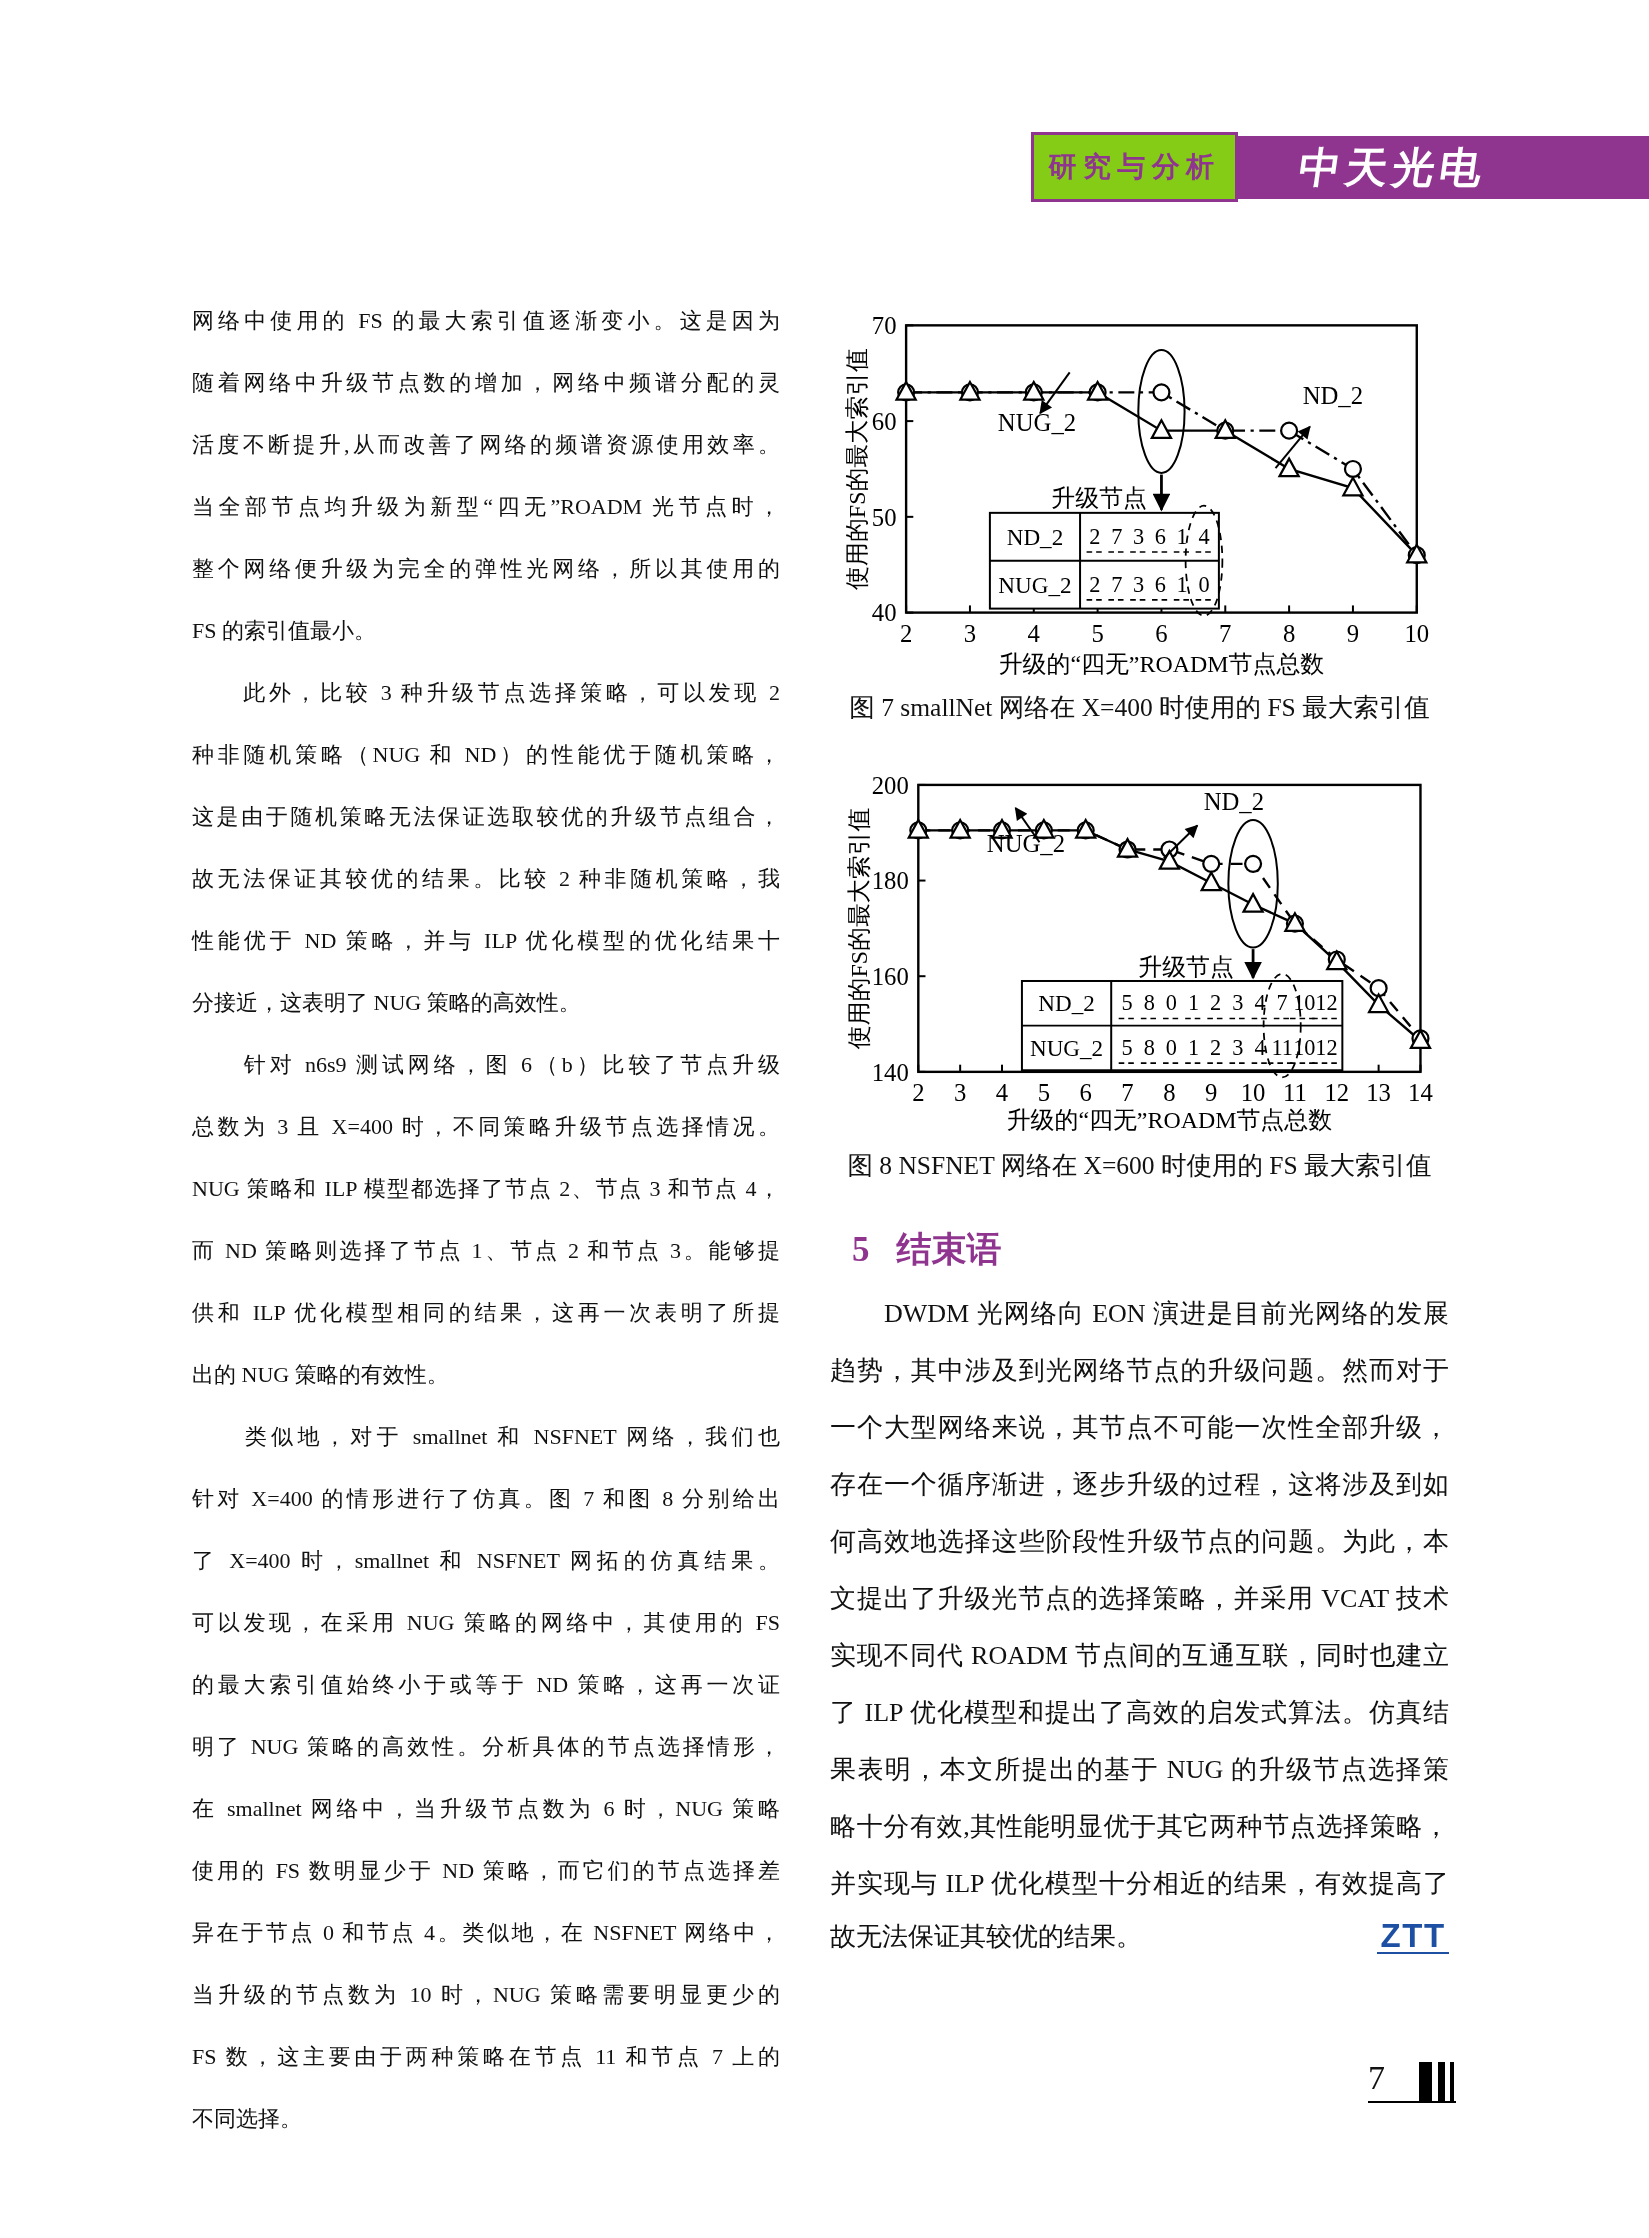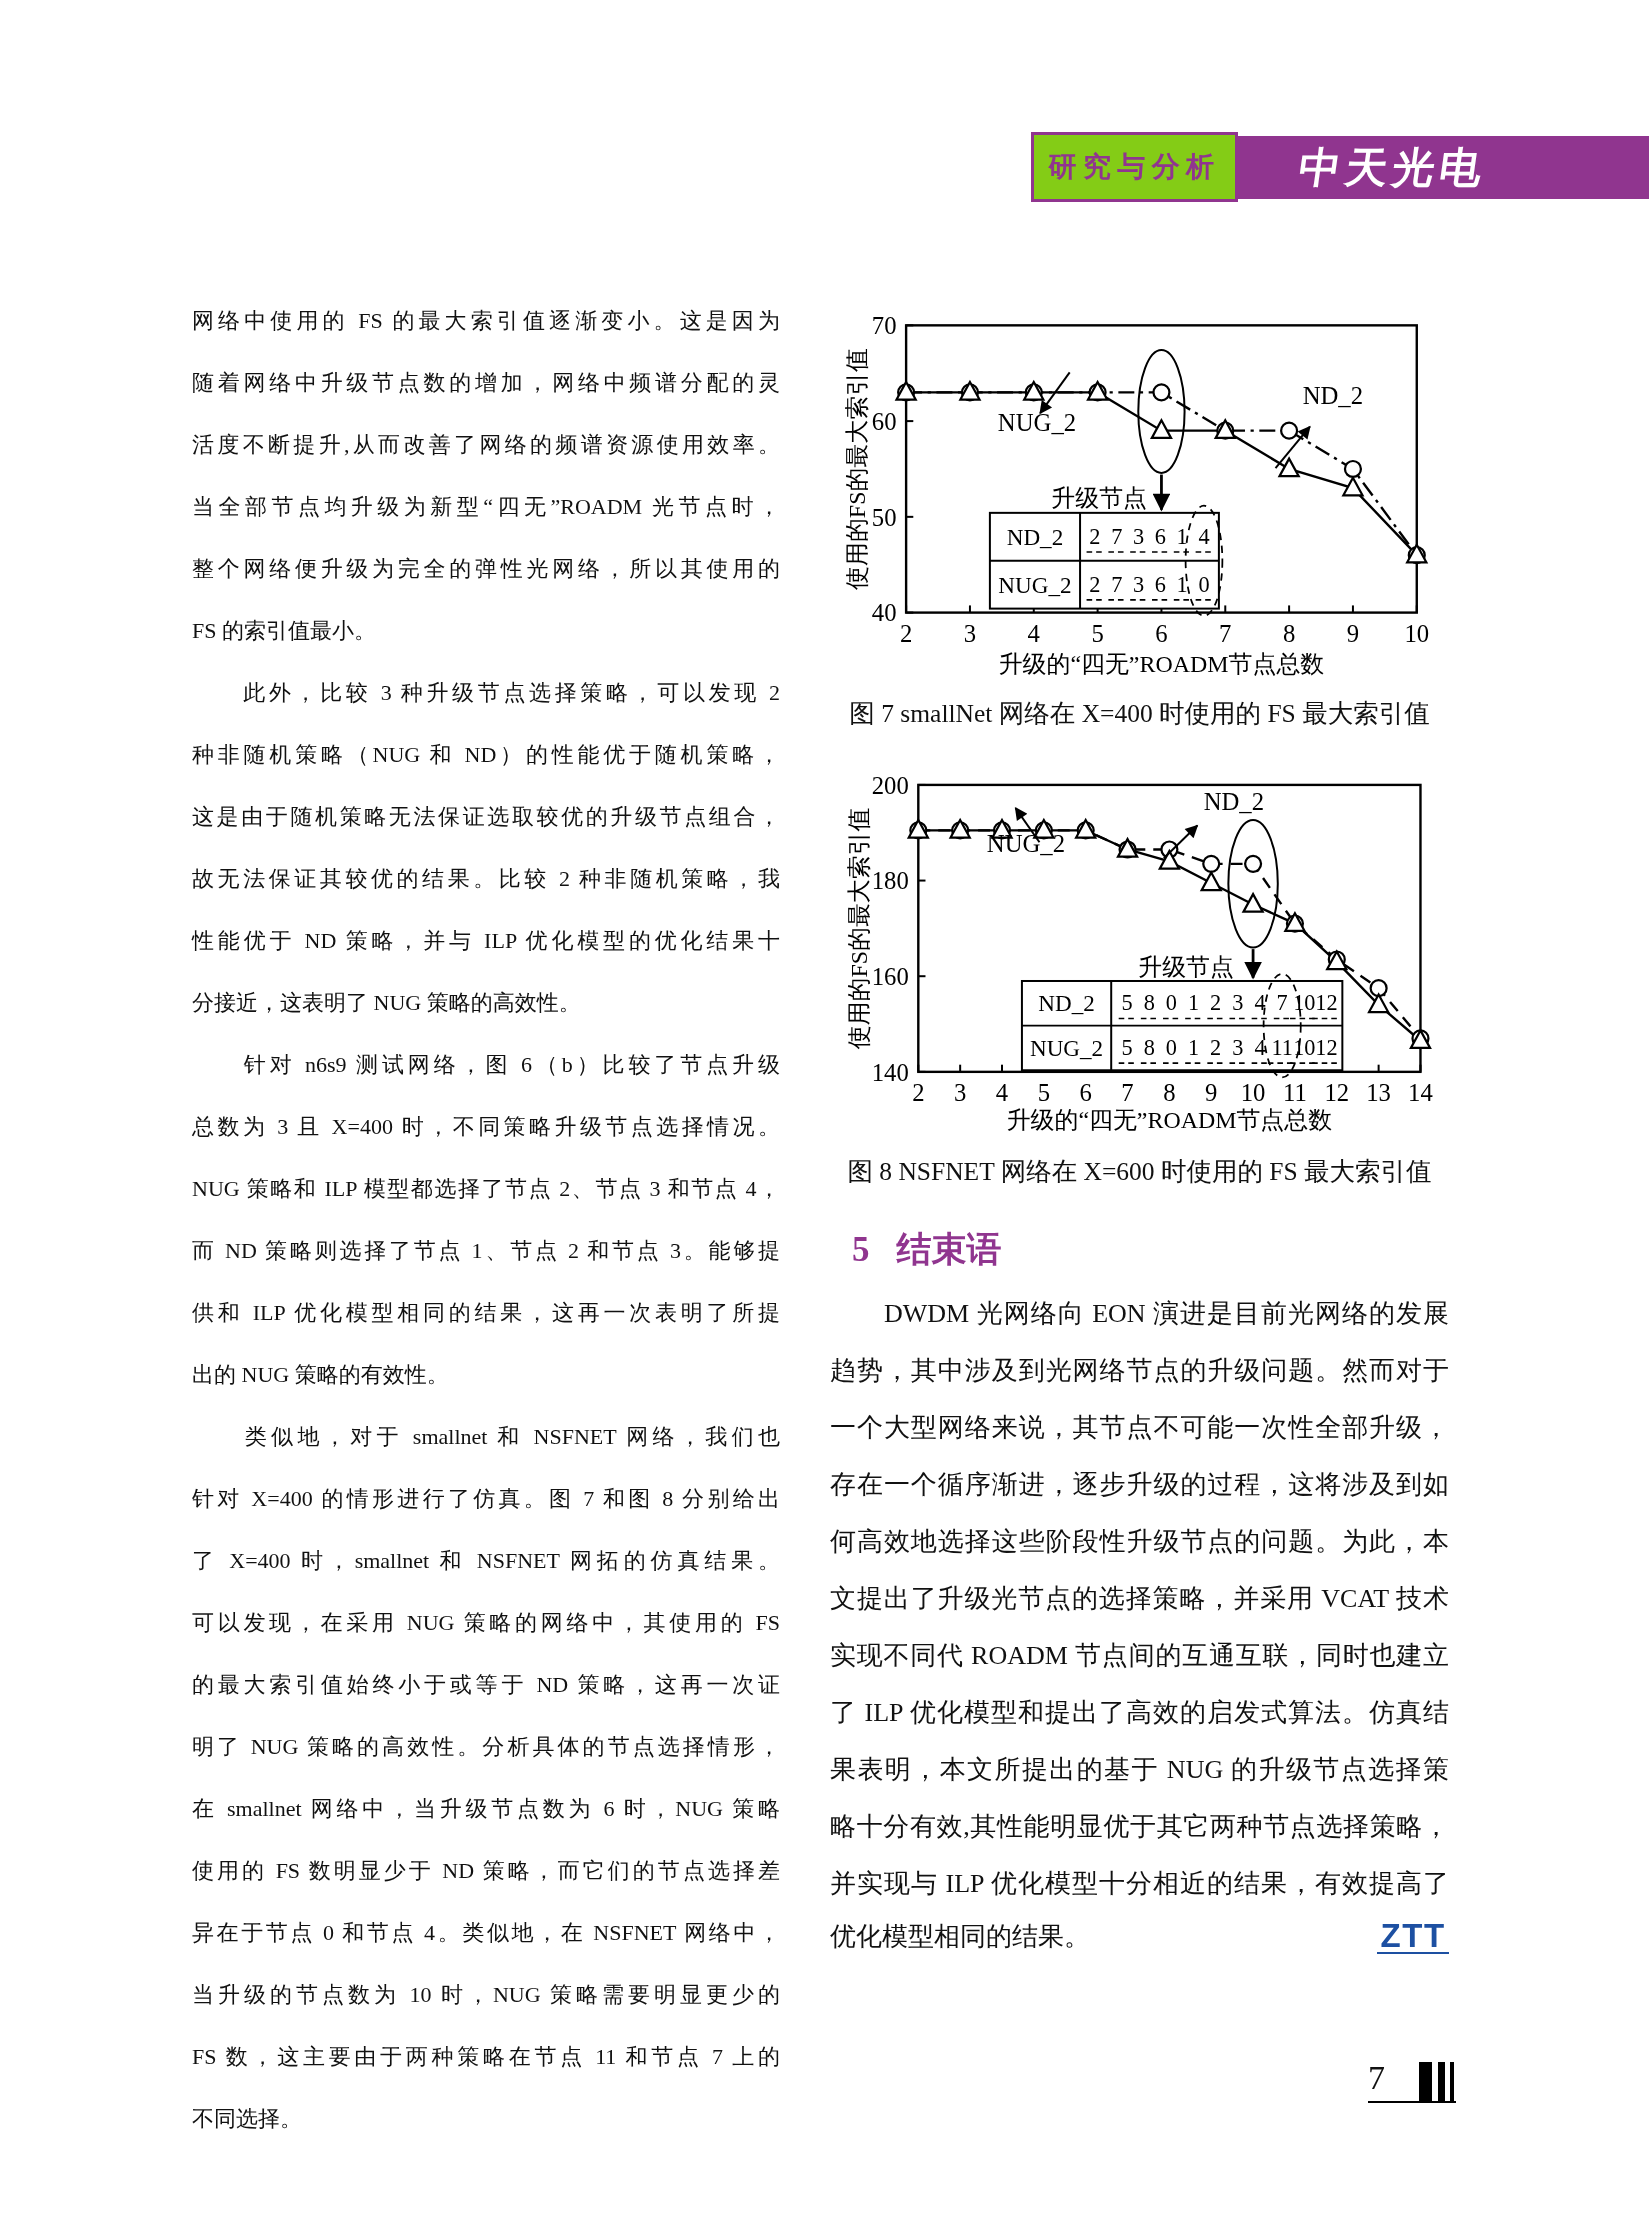--- a/index.html
+++ b/index.html
@@ -44,21 +44,21 @@
   }
   .ztt{
     color:var(--ztt-blue,#1d50a2);
     font-family:Liberation Sans, sans-serif;
     font-weight:bold;font-size:33px;letter-spacing:1.6px;
     border-bottom:2.4px solid var(--ztt-blue,#1d50a2);
     padding:0 3.2px 0 3.2px;line-height:32px;height:32px;
   }
   .caption{
     position:absolute;left:830px;width:619px;text-align:center;
-    font-size:25.5px;color:#111;margin-top:6px;
+    font-size:25.5px;color:#111;
   }
   .heading{
     position:absolute;left:852px;top:1224px;height:51px;line-height:51px;
     color:var(--purple,#90358f);font-weight:bold;font-size:35px;
   }
   .heading .hnum{margin-right:27px;}
   
   .pagenum{position:absolute;left:1368px;top:2059px;width:40px;height:42px;
     font-size:34px;text-align:left;color:#111;}
   .pn-line{position:absolute;left:1368px;top:2101px;width:88px;height:2.4px;background:#000;}
@@ -352,21 +352,21 @@
       <div class="tline">存在一个循序渐进，逐步升级的过程，这将涉及到如</div>
       <div class="tline">何高效地选择这些阶段性升级节点的问题。为此，本</div>
       <div class="tline">文提出了升级光节点的选择策略，并采用 VCAT 技术</div>
       <div class="tline">实现不同代 ROADM 节点间的互通互联，同时也建立</div>
       <div class="tline">了 ILP 优化模型和提出了高效的启发式算法。仿真结</div>
       <div class="tline">果表明，本文所提出的基于 NUG 的升级节点选择策</div>
       <div class="tline">略十分有效,其性能明显优于其它两种节点选择策略，</div>
       <div class="tline">并实现与 ILP 优化模型十分相近的结果，有效提高了</div>
     </div>
   <div class="lastline">
-    <span>优化模型相同的结果。</span>
+    <span>故无法保证其较优的结果。</span>
     <span class="ztt">ZTT</span>
   </div>
 
   <div class="pagenum">7</div>
   <div class="pn-line"></div>
   <div class="pn-bar b1"></div>
   <div class="pn-bar b2"></div>
   <div class="pn-bar b3"></div>
 </div>
 

